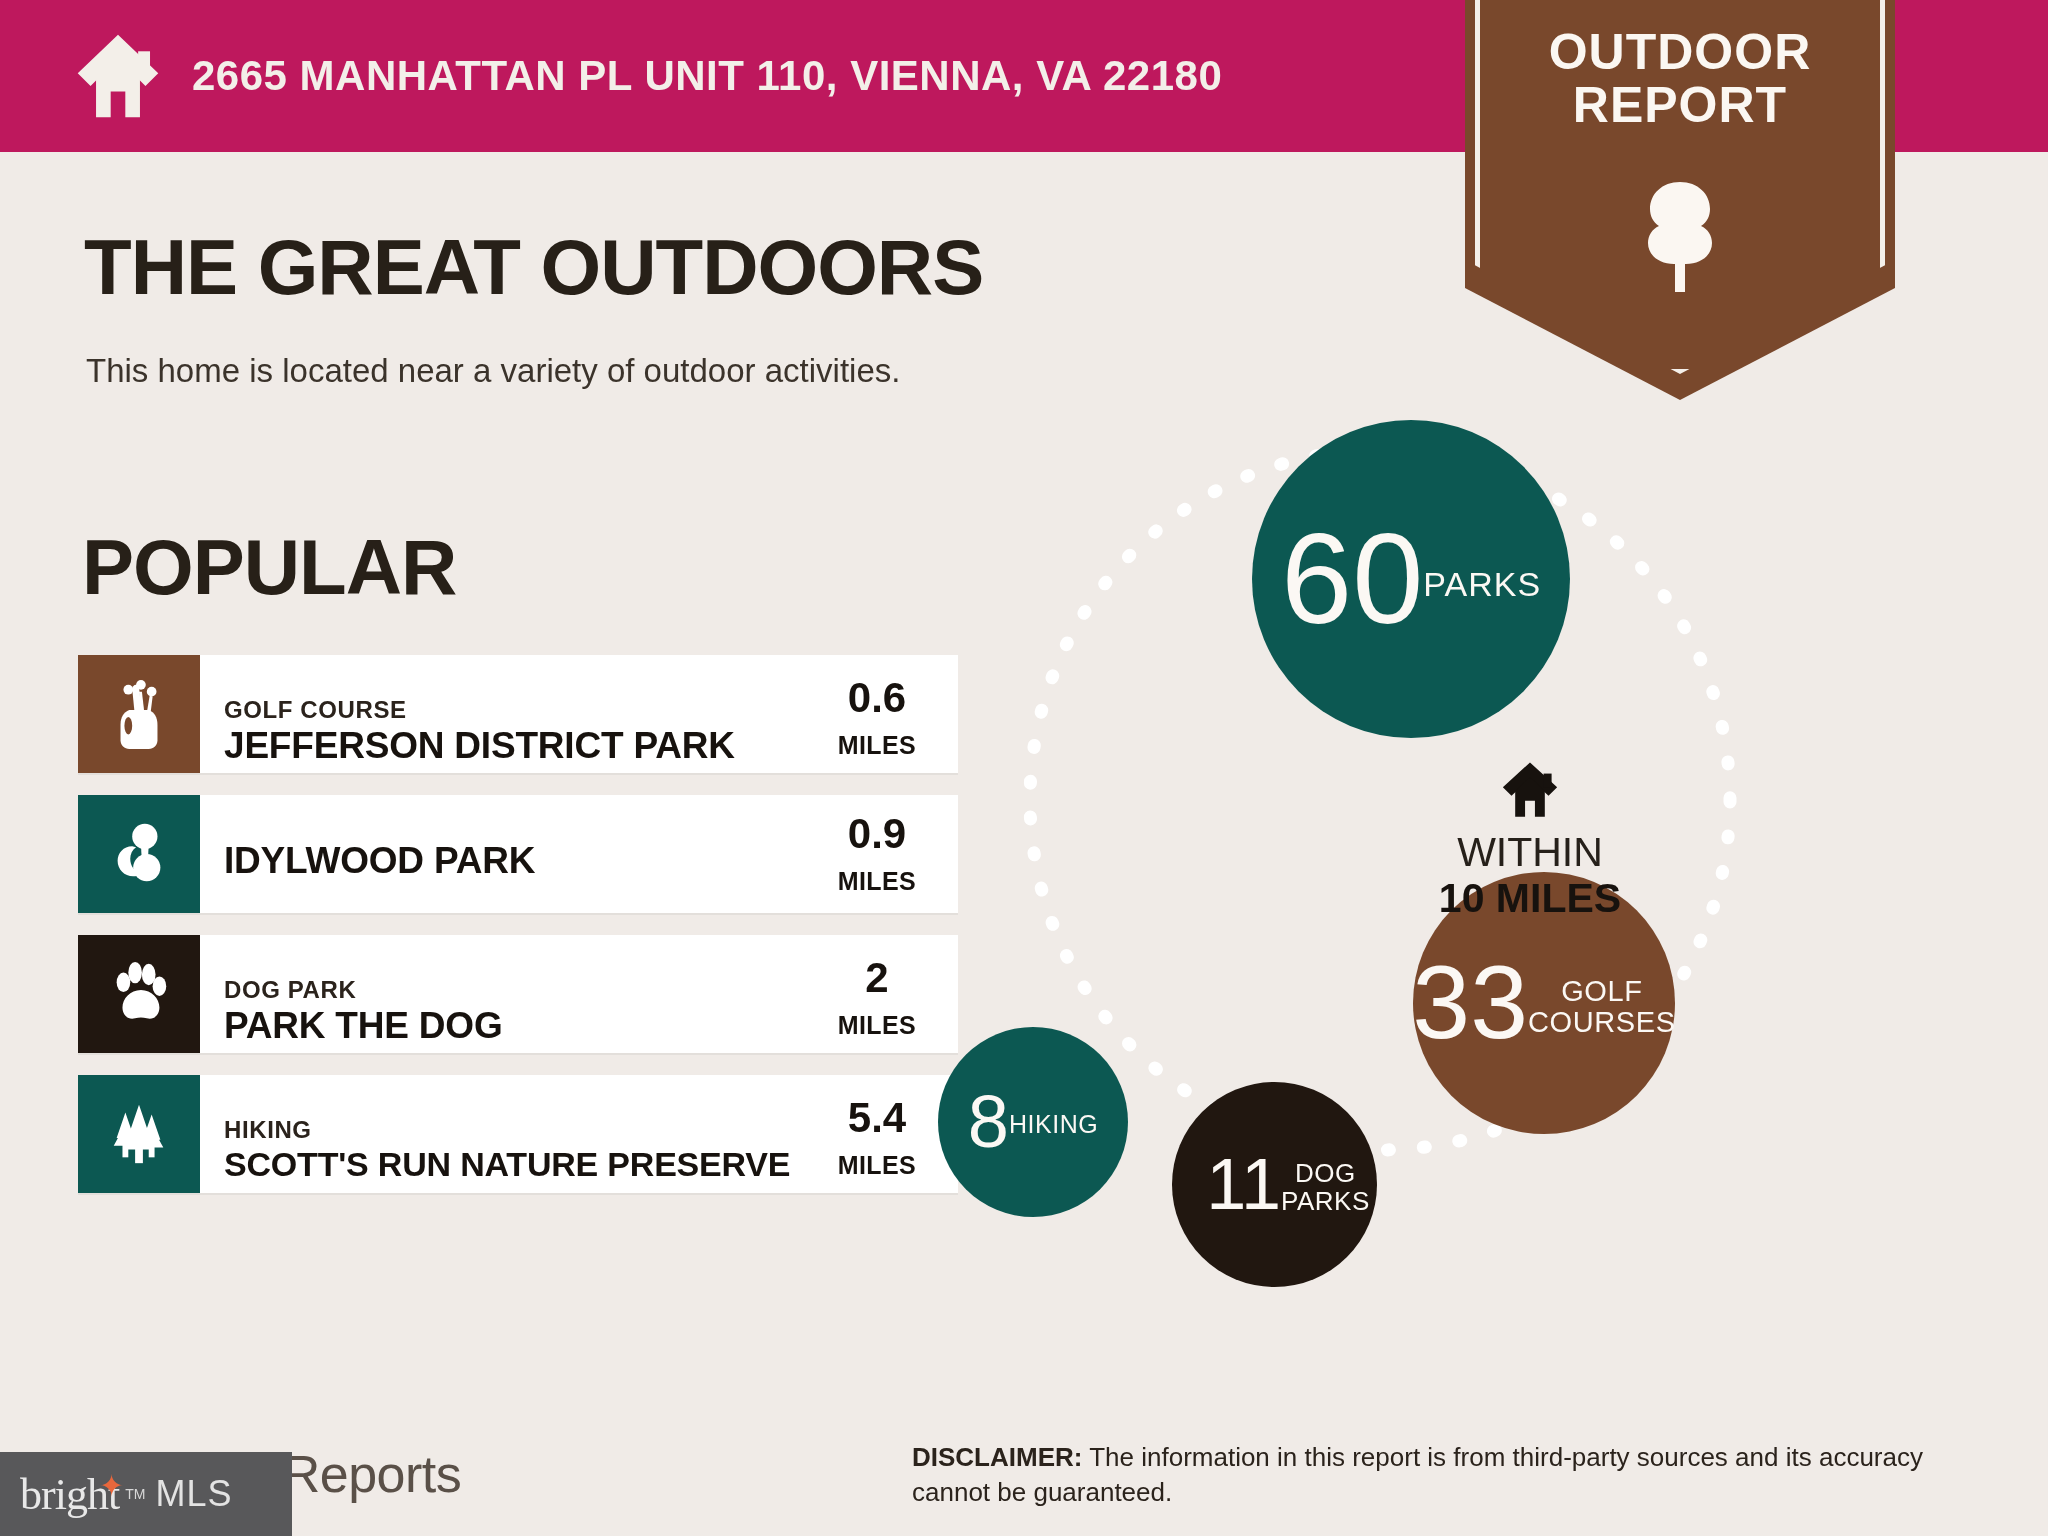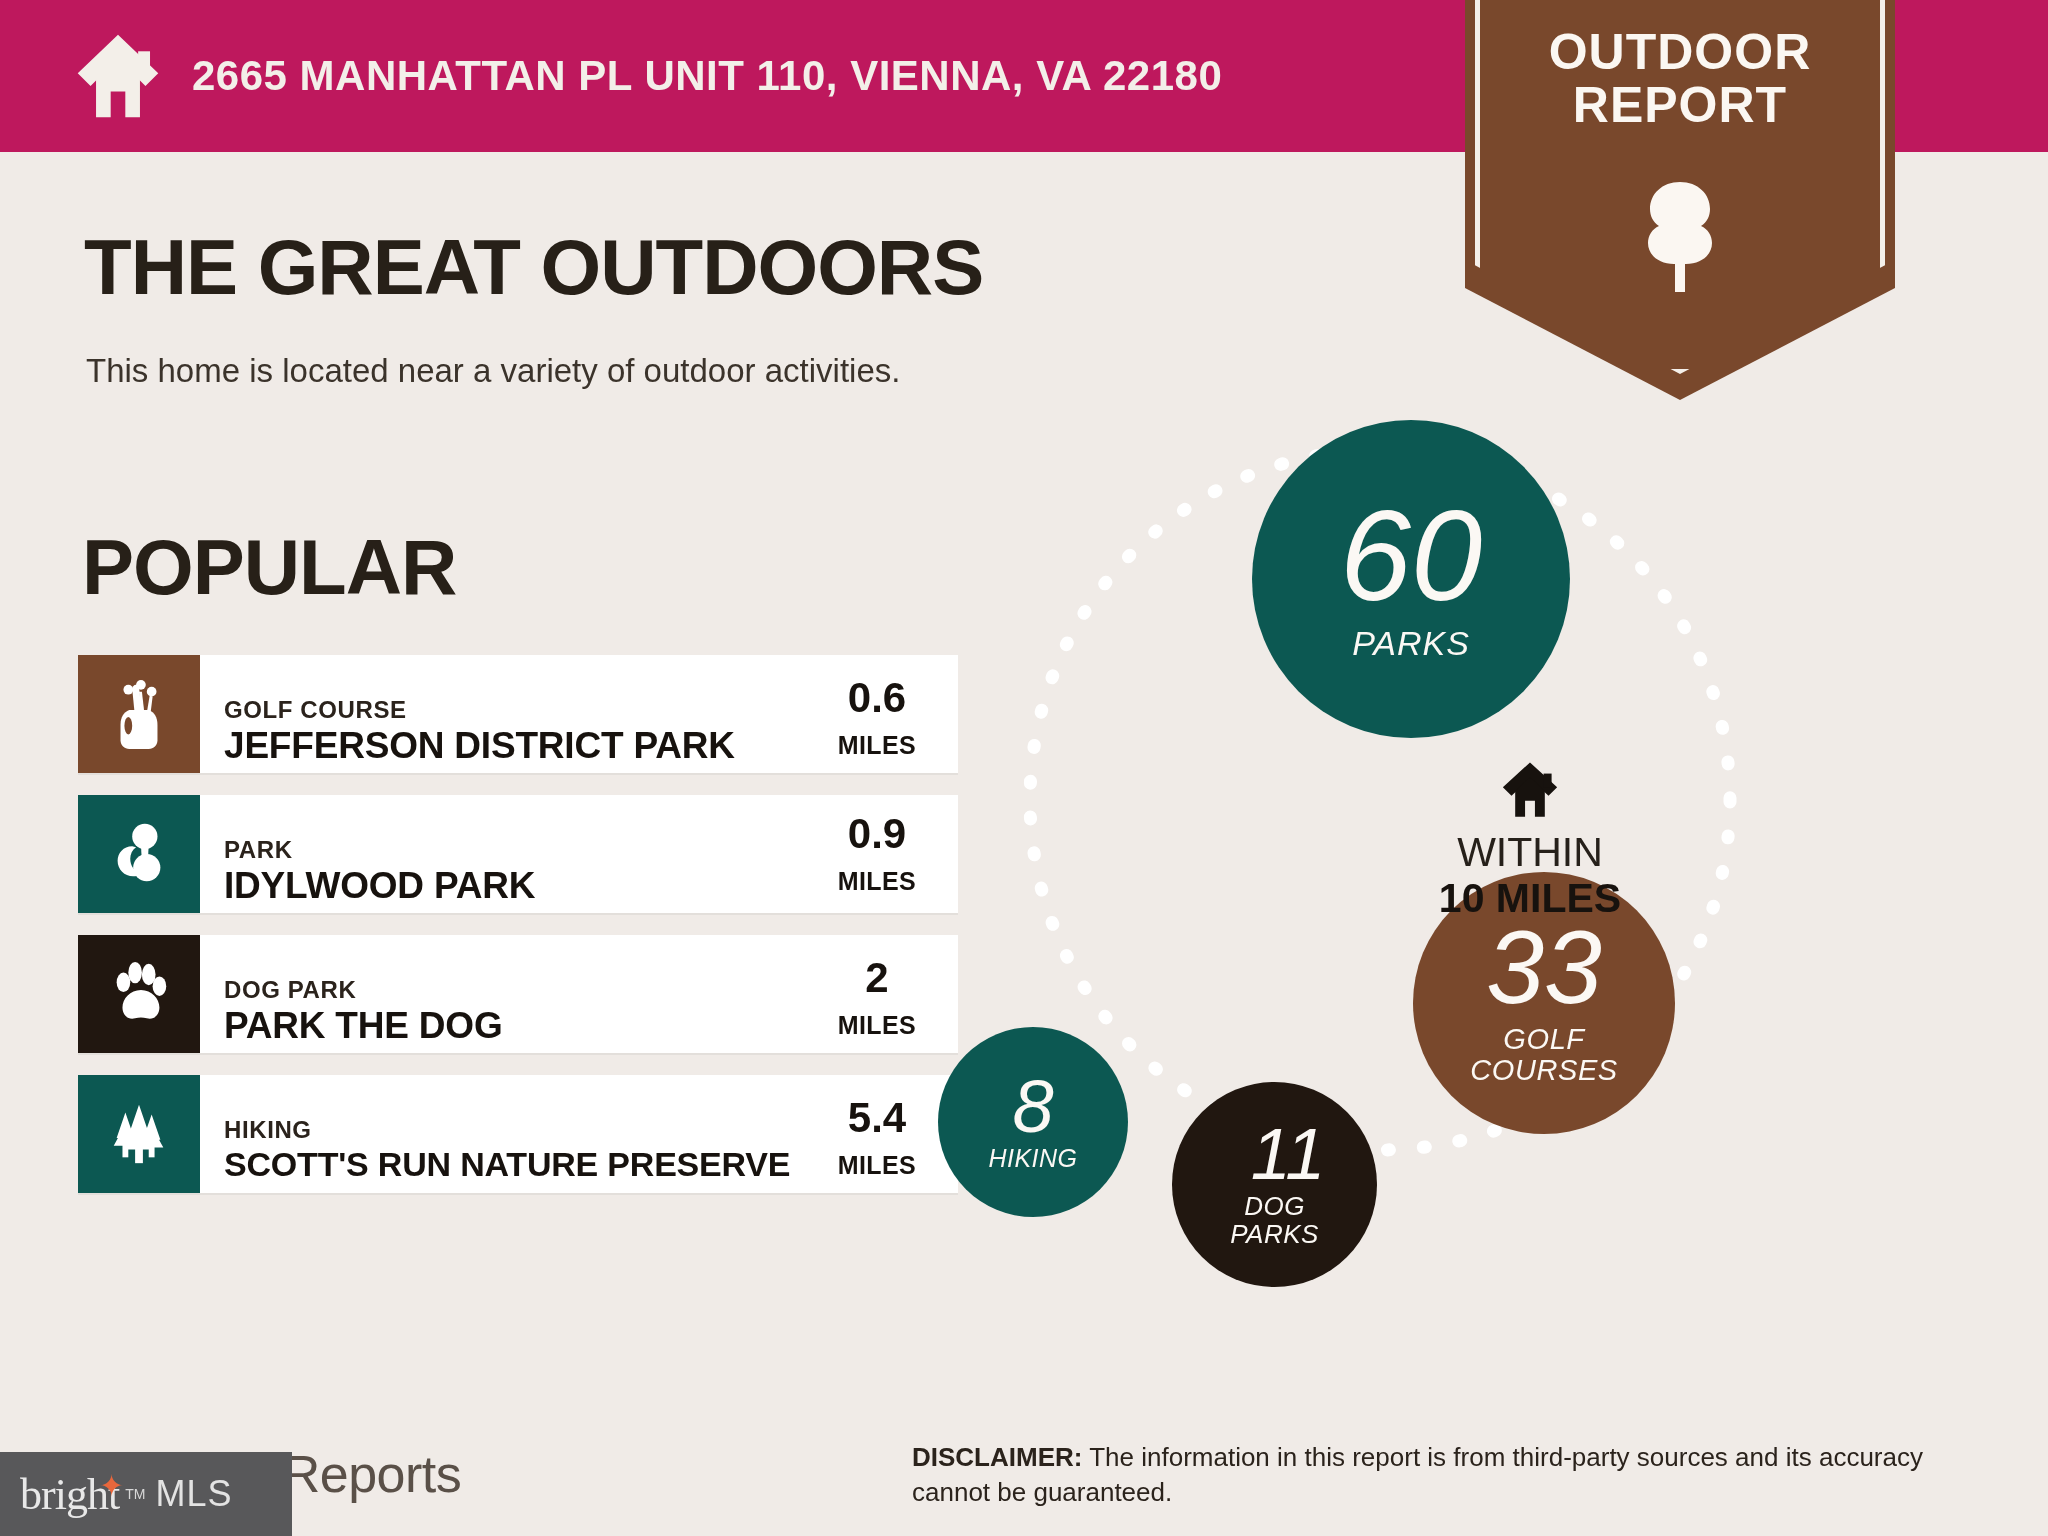--- a/index.html
+++ b/index.html
@@ -105,22 +105,22 @@
   .dist-stacked { justify-content:flex-start; padding-top:22px; }
 
   .bg-brown { background:#79482c; }
   .bg-teal  { background:#0c5852; }
   .bg-dark  { background:#211710; }
 
   
   #diagram { position:absolute; left:1080px; top:430px; width:940px; height:880px; }
   .bubble {
     position:absolute; border-radius:50%;
-    display:flex; flex-direction:column; align-items:center; justify-content:center;
-    color:#fbf8f4; text-align:center;font-style:italic;
+    display:flex; flex-direction:row; align-items:center; justify-content:center;
+    color:#fbf8f4; text-align:center;
   }
   .b-num { font-weight:400; line-height:0.92; }
   .b-lab { font-weight:400; line-height:1.06; }
 
   #b-parks { left:172px; top:-10px; width:318px; height:318px; background:#0c5852; }
   #b-parks .b-num { font-size:128px; }
   #b-parks .b-lab { font-size:34px; letter-spacing:1px; margin-top:10px; }
 
   #b-golf { left:333px; top:442px; width:262px; height:262px; background:#79482c; }
   #b-golf .b-num { font-size:104px; }
@@ -233,21 +233,20 @@
   <div class="row">
     <div class="row-icon bg-teal">
       <svg viewBox="0 0 62 72">
         <circle fill="#fff" cx="37" cy="18" r="13"></circle>
         <path fill="#fff" d="M33 26 l8 0 -1 20 -6 0 z"></path>
         <circle fill="#fff" cx="39" cy="50" r="14"></circle>
         <path fill="#fff" d="M24 28 c-9 0 -15 7 -15 15 c0 9 7 16 16 16 c3 0 6 -1 8 -2 c-7 -3 -11 -9 -11 -16 c0 -5 2 -9 6 -12 z"></path>
       </svg>
     </div>
     <div class="row-body">
-      <div class="row-cat">PARK</div>
       <div class="row-name">IDYLWOOD PARK</div>
     </div>
     <div class="row-dist">
       <span class="dist-num">0.9</span>
       <span class="dist-unit">MILES</span>
     </div>
   </div>
 
   <div class="row">
     <div class="row-icon bg-dark">

